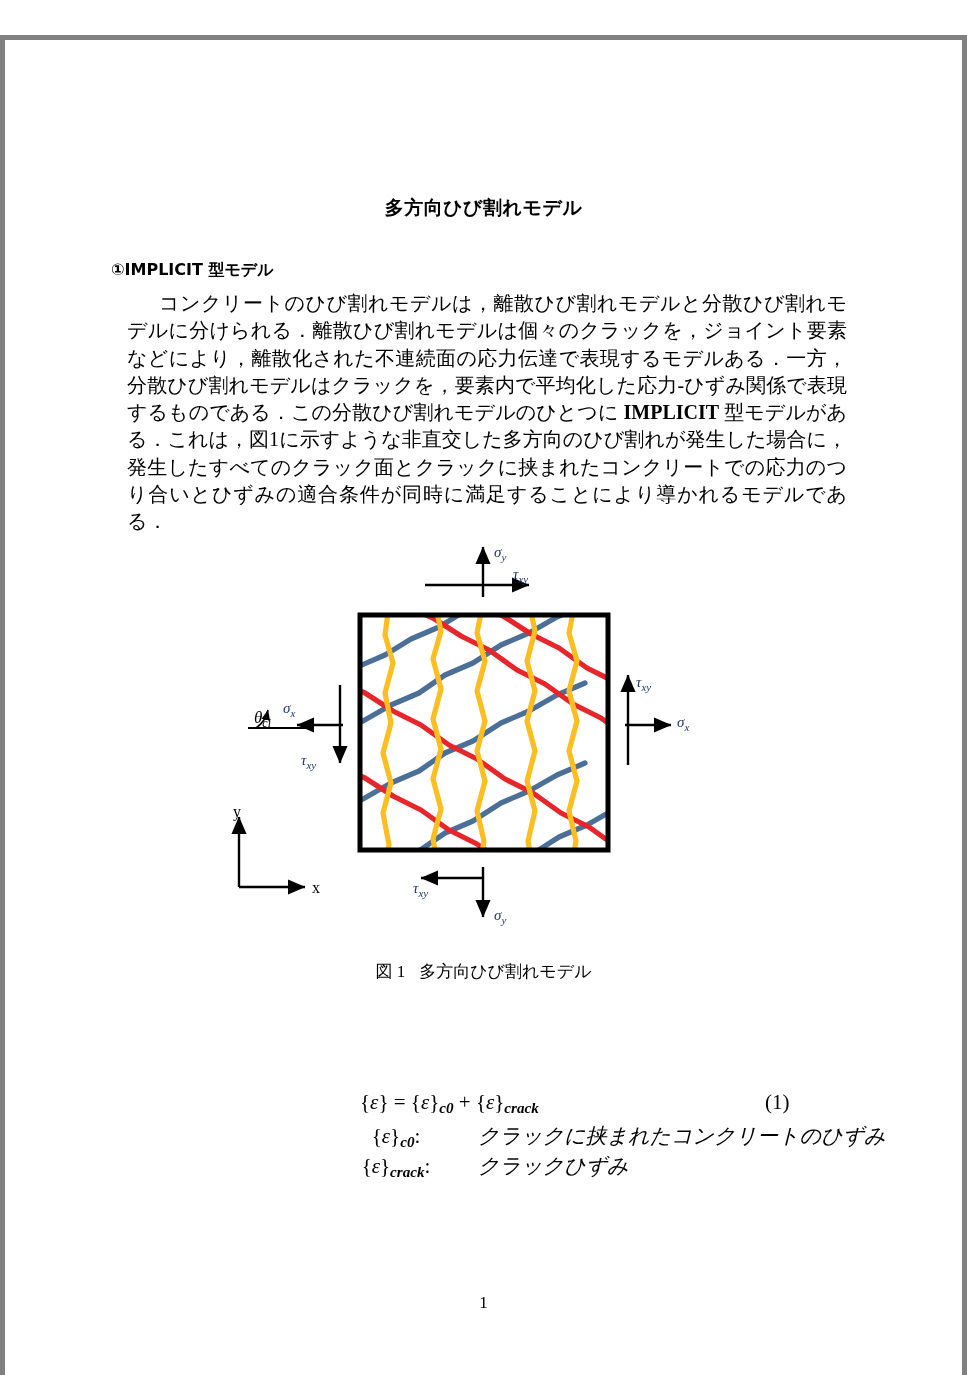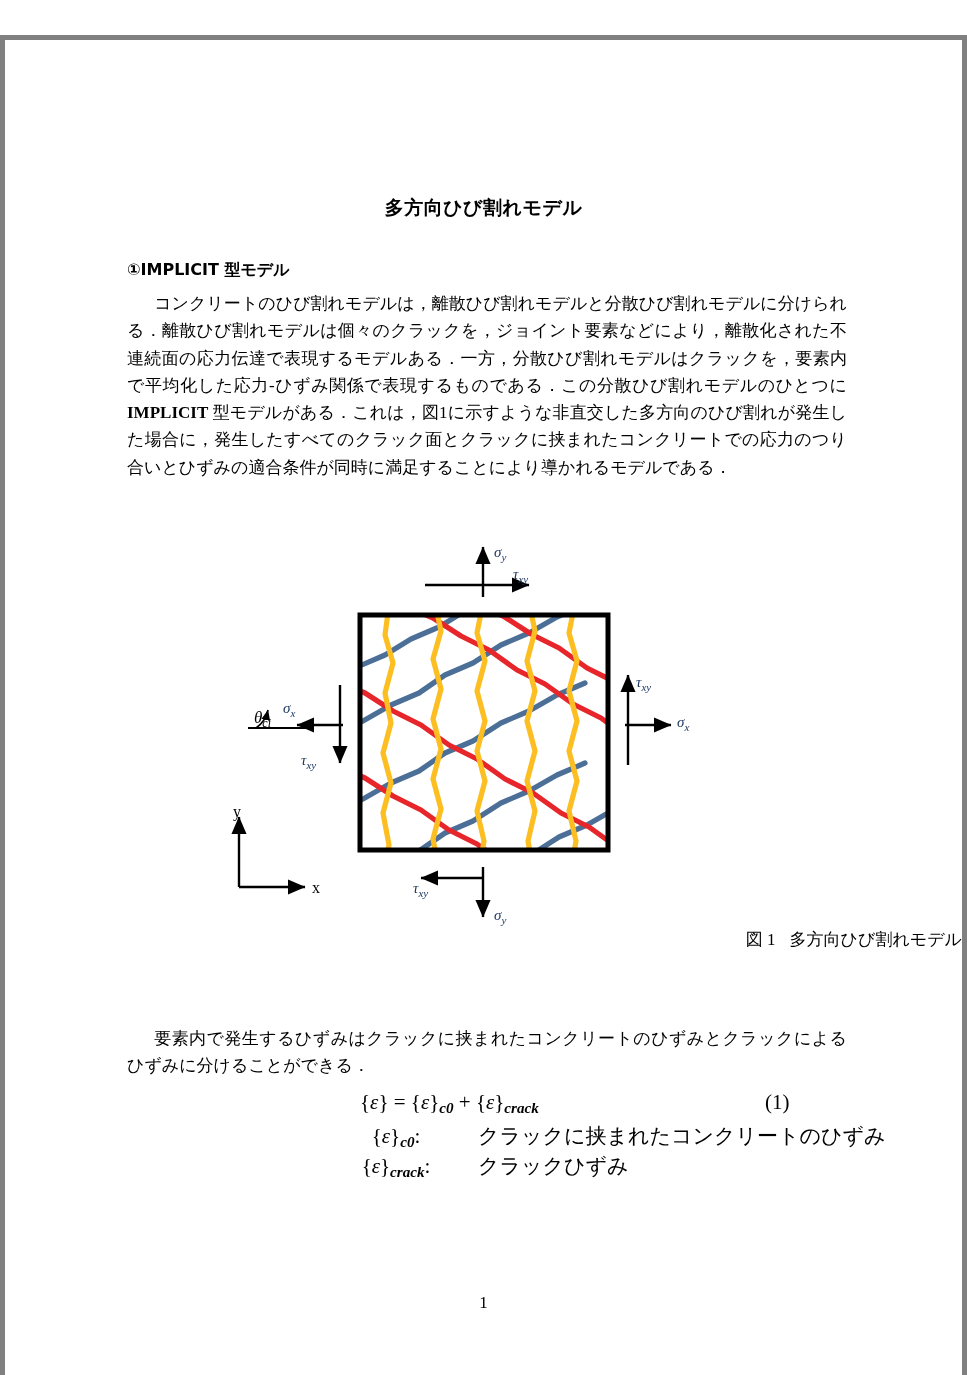--- a/index.html
+++ b/index.html
@@ -40,34 +40,34 @@
     text-align: center;
     font-family: "DejaVu Sans", sans-serif;
     font-weight: bold;
     font-size: 19px;
     letter-spacing: 0.5px;
   }
 
   
   .section-heading {
     position: absolute;
-    left: 122px;
+    left: 106px;
     top: 220px;
     font-family: "DejaVu Sans", sans-serif;
     font-weight: bold;
     font-size: 16px;
   }
 
   
   .body-block {
     position: absolute;
     left: 122px;
     width: 720px;
     font-family: "Liberation Serif", serif;
-    font-size: 17px;
+    font-size: 20px;
     line-height: 27.3px;
     text-align: justify;
     text-justify: inter-character;
   }
   #para-1 { top: 250px; }
   #para-2 { top: 468px; }
   #para-3 { top: 985px; }
   .indent { text-indent: 1.6em; display: block; }
   .bold-term { font-weight: bold; }
 
@@ -76,23 +76,23 @@
     position: absolute;
     left: 0;
     top: 495px;
     width: 957px;
     height: 400px;
   }
   .fig-svg { display: block; }
   .fig-caption {
     position: absolute;
     left: 0;
-    top: 888px;
-    width: 957px;
-    text-align: right;
+    top: 920px;
+    width: 957px;
+    text-align: center;
     font-family: "Liberation Serif", serif;
     font-size: 17px;
   }
   .fig-caption .cap-gap { display: inline-block; width: 14px; }
 
   
   .eq-block {
     position: absolute;
     left: 0;
     top: 1050px;
@@ -121,20 +121,21 @@
     white-space: nowrap;
   }
   .eq-def-sym {
     display: inline-block;
     width: 112px;
     text-align: center;
   }
   .eq-def-text {
     display: inline-block;
     padding-left: 26px;
+    font-style: italic;
   }
   #eq-def-1 { left: 335px; top: 32px; }
   #eq-def-2 { left: 335px; top: 62px; }
 
   .mathi { font-style: italic; }
   .sub {
     font-size: 0.72em;
     vertical-align: -0.26em;
     font-style: italic;
     font-weight: bold;
@@ -269,23 +270,20 @@
       </g>
       <text x="228" y="282" font-family="'Liberation Serif', serif" font-size="16" fill="#000000">y</text>
       <text x="307" y="358" font-family="'Liberation Serif', serif" font-size="16" fill="#000000">x</text>
     </svg>
   </div>
 
   <div class="fig-caption">
     <span>図 1</span><span class="cap-gap"></span><span>多方向ひび割れモデル</span>
   </div>
 
-  <div class="body-block" id="para-3">
-    <span class="indent">要素内で発生するひずみはクラックに挟まれたコンクリートのひずみとクラックによるひずみに分けることができる．</span>
-  </div>
 
   <div class="eq-block">
     <div class="eq-line">
       <span class="eq-main"><span>{</span><span class="mathi">ε</span><span>}</span><span> = </span><span>{</span><span class="mathi">ε</span><span>}</span><span class="sub">c0</span><span> + </span><span>{</span><span class="mathi">ε</span><span>}</span><span class="sub">crack</span></span>
       <span class="eq-number">(1)</span>
     </div>
     <div class="eq-def" id="eq-def-1">
       <span class="eq-def-sym"><span>{</span><span class="mathi">ε</span><span>}</span><span class="sub">c0</span><span class="sub-up">:</span></span><span class="eq-def-text">クラックに挟まれたコンクリートのひずみ</span>
     </div>
     <div class="eq-def" id="eq-def-2">

